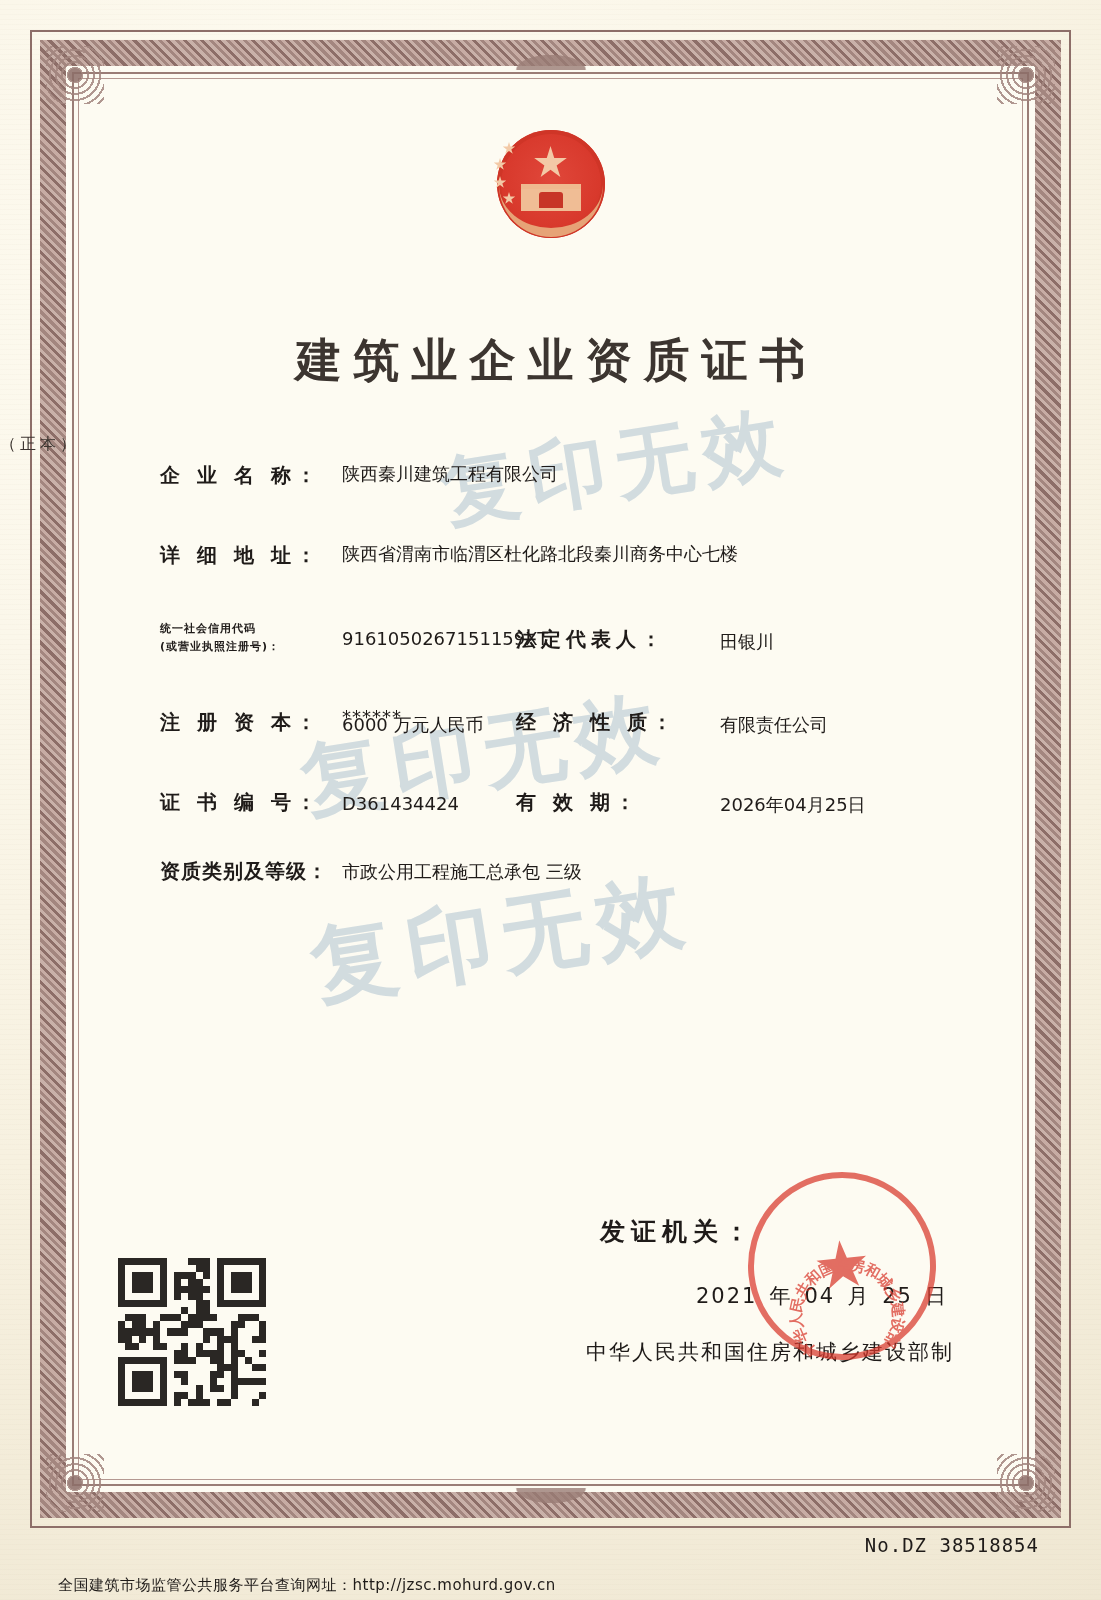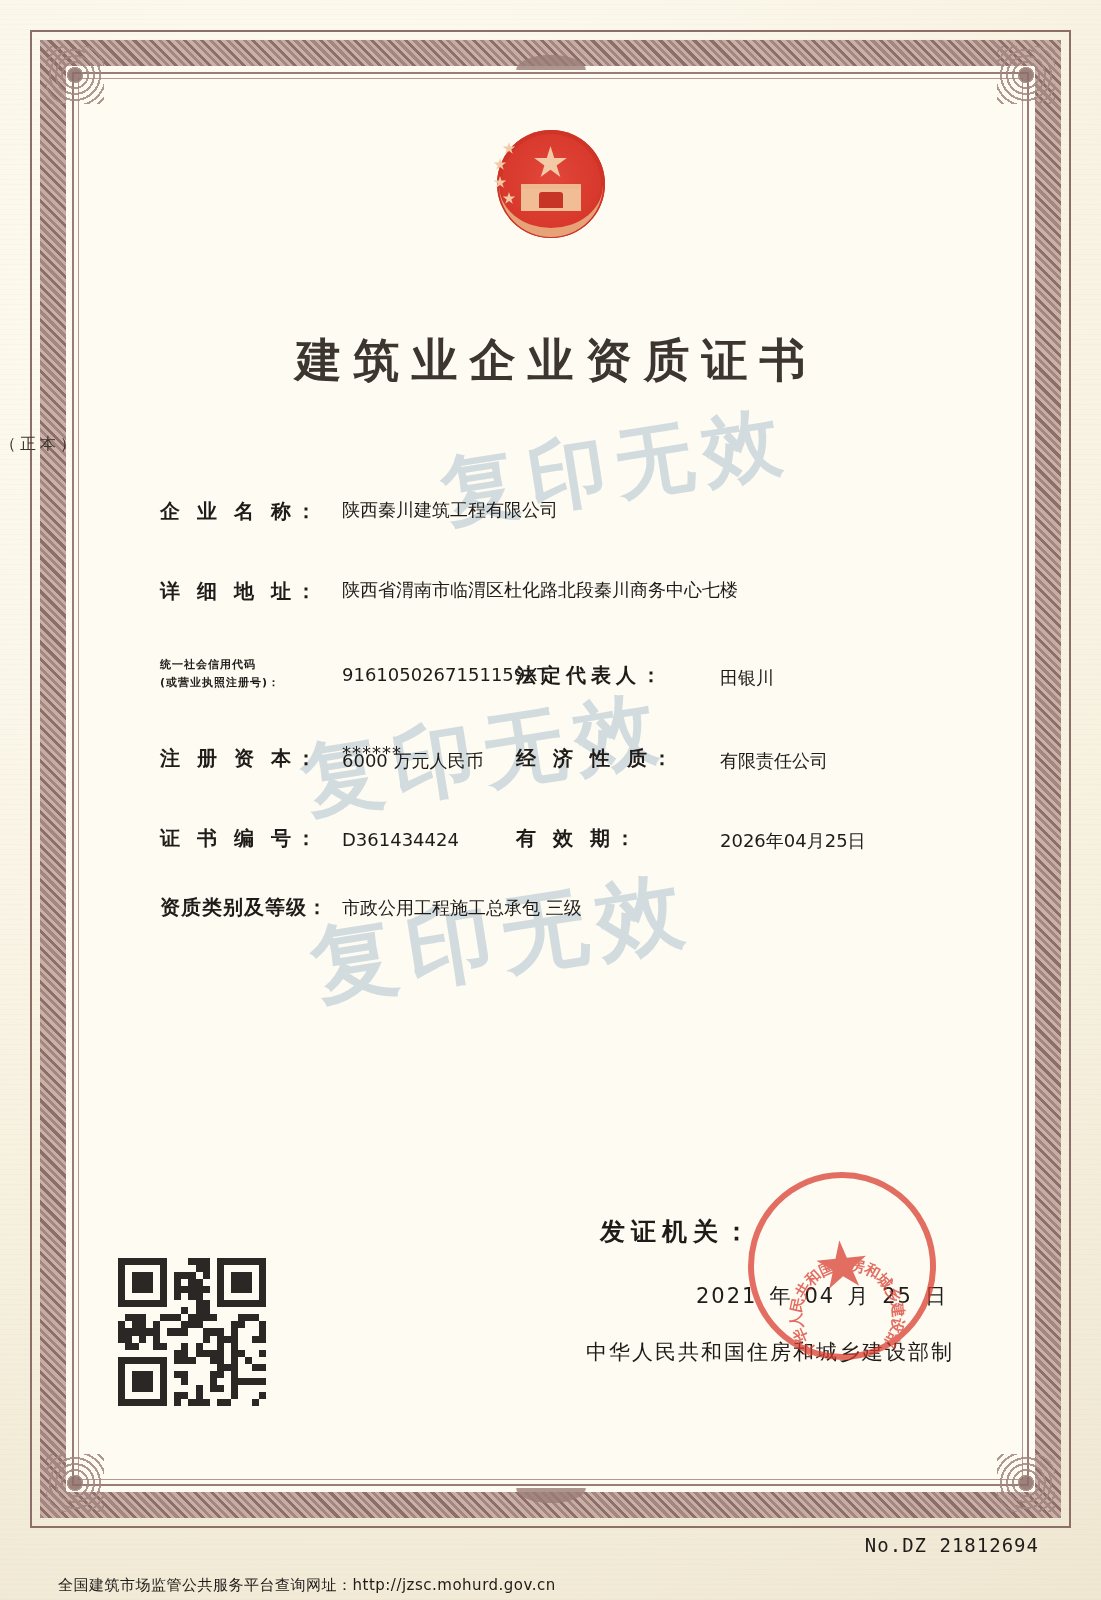--- a/index.html
+++ b/index.html
@@ -187,21 +187,20 @@
   }
 
   
   #fields {
     position: absolute;
     left: 160px;
     top: 462px;
     width: 790px;
     font-family: "DejaVu Sans", sans-serif;
     color: #24201d;
-    margin-top: 36px;
   }
   .field-row {
     position: relative;
     height: 38px;
   }
   .lbl {
     position: absolute;
     font-size: 20px;
     font-weight: bold;
     letter-spacing: 5px;
@@ -946,15 +945,15 @@
         <i class="on"></i>
         <i></i>
         <i></i>
         <i></i>
         <i class="on"></i>
         <i></i>
       </div>
   </div>
 
   <div id="footer-left">全国建筑市场监管公共服务平台查询网址：http://jzsc.mohurd.gov.cn</div>
-  <div id="footer-right">No.DZ 21812694</div>
+  <div id="footer-right">No.DZ 38518854</div>
 
 </div>
 
 </body></html>

